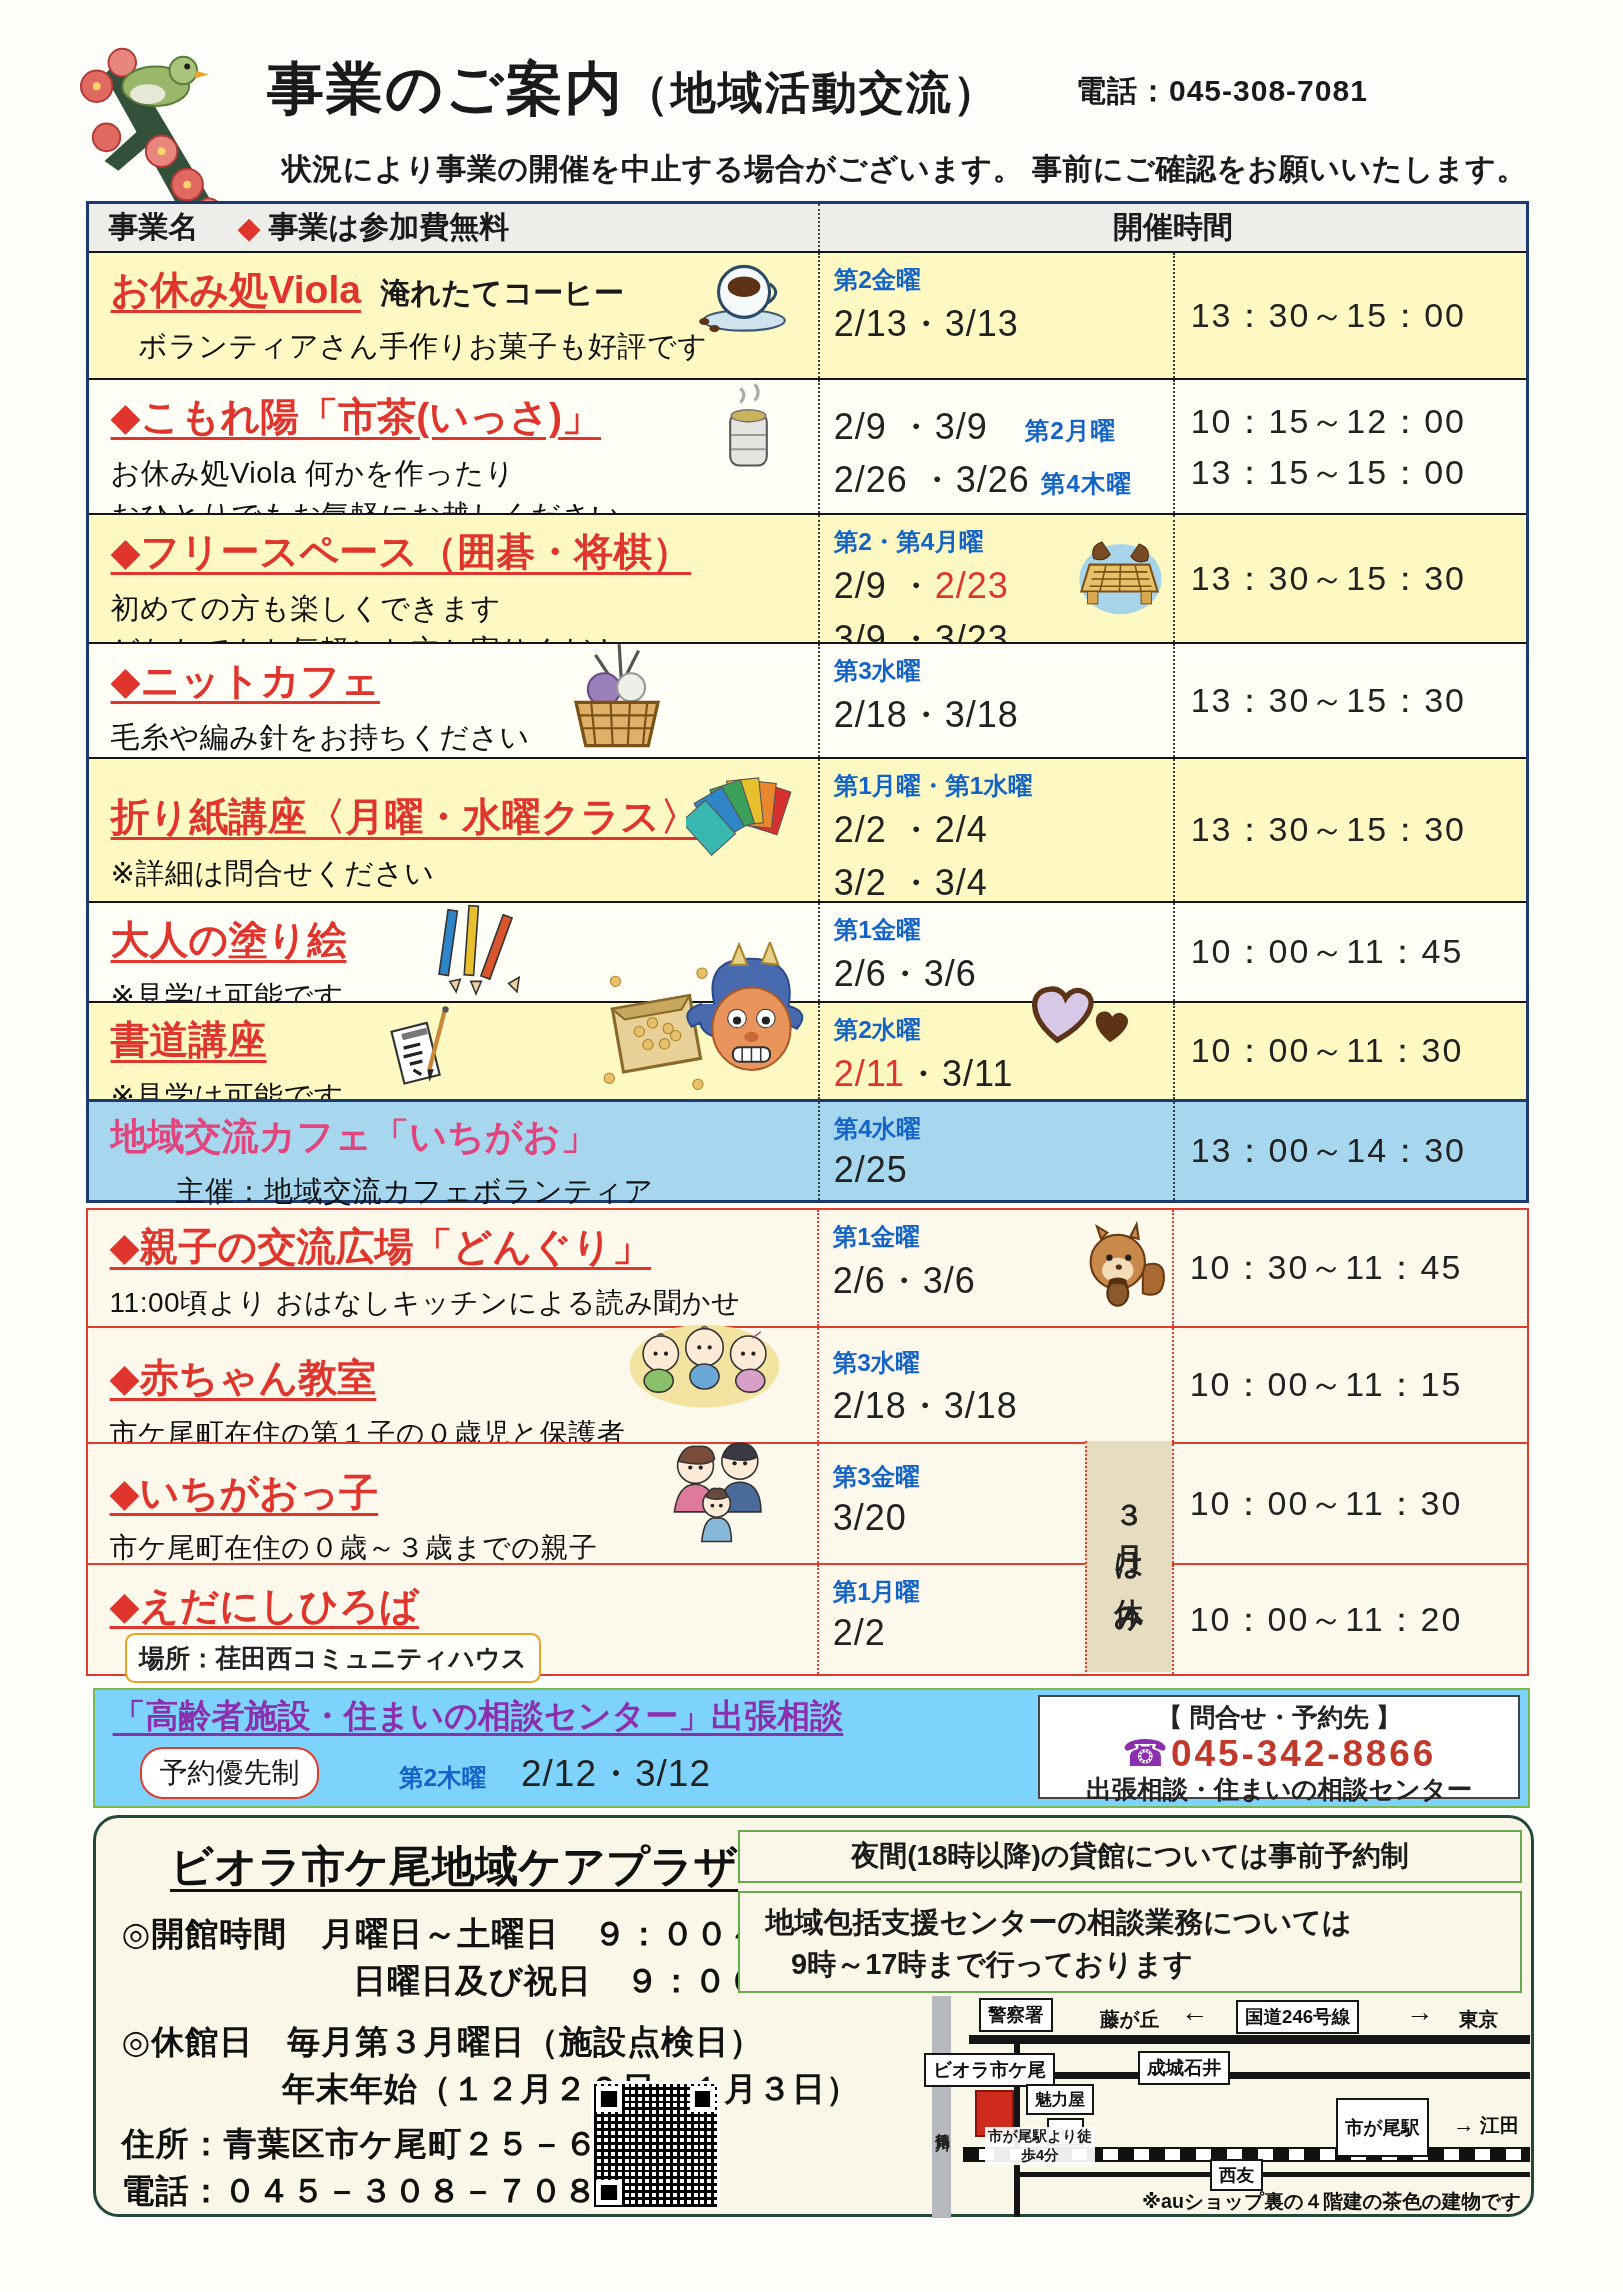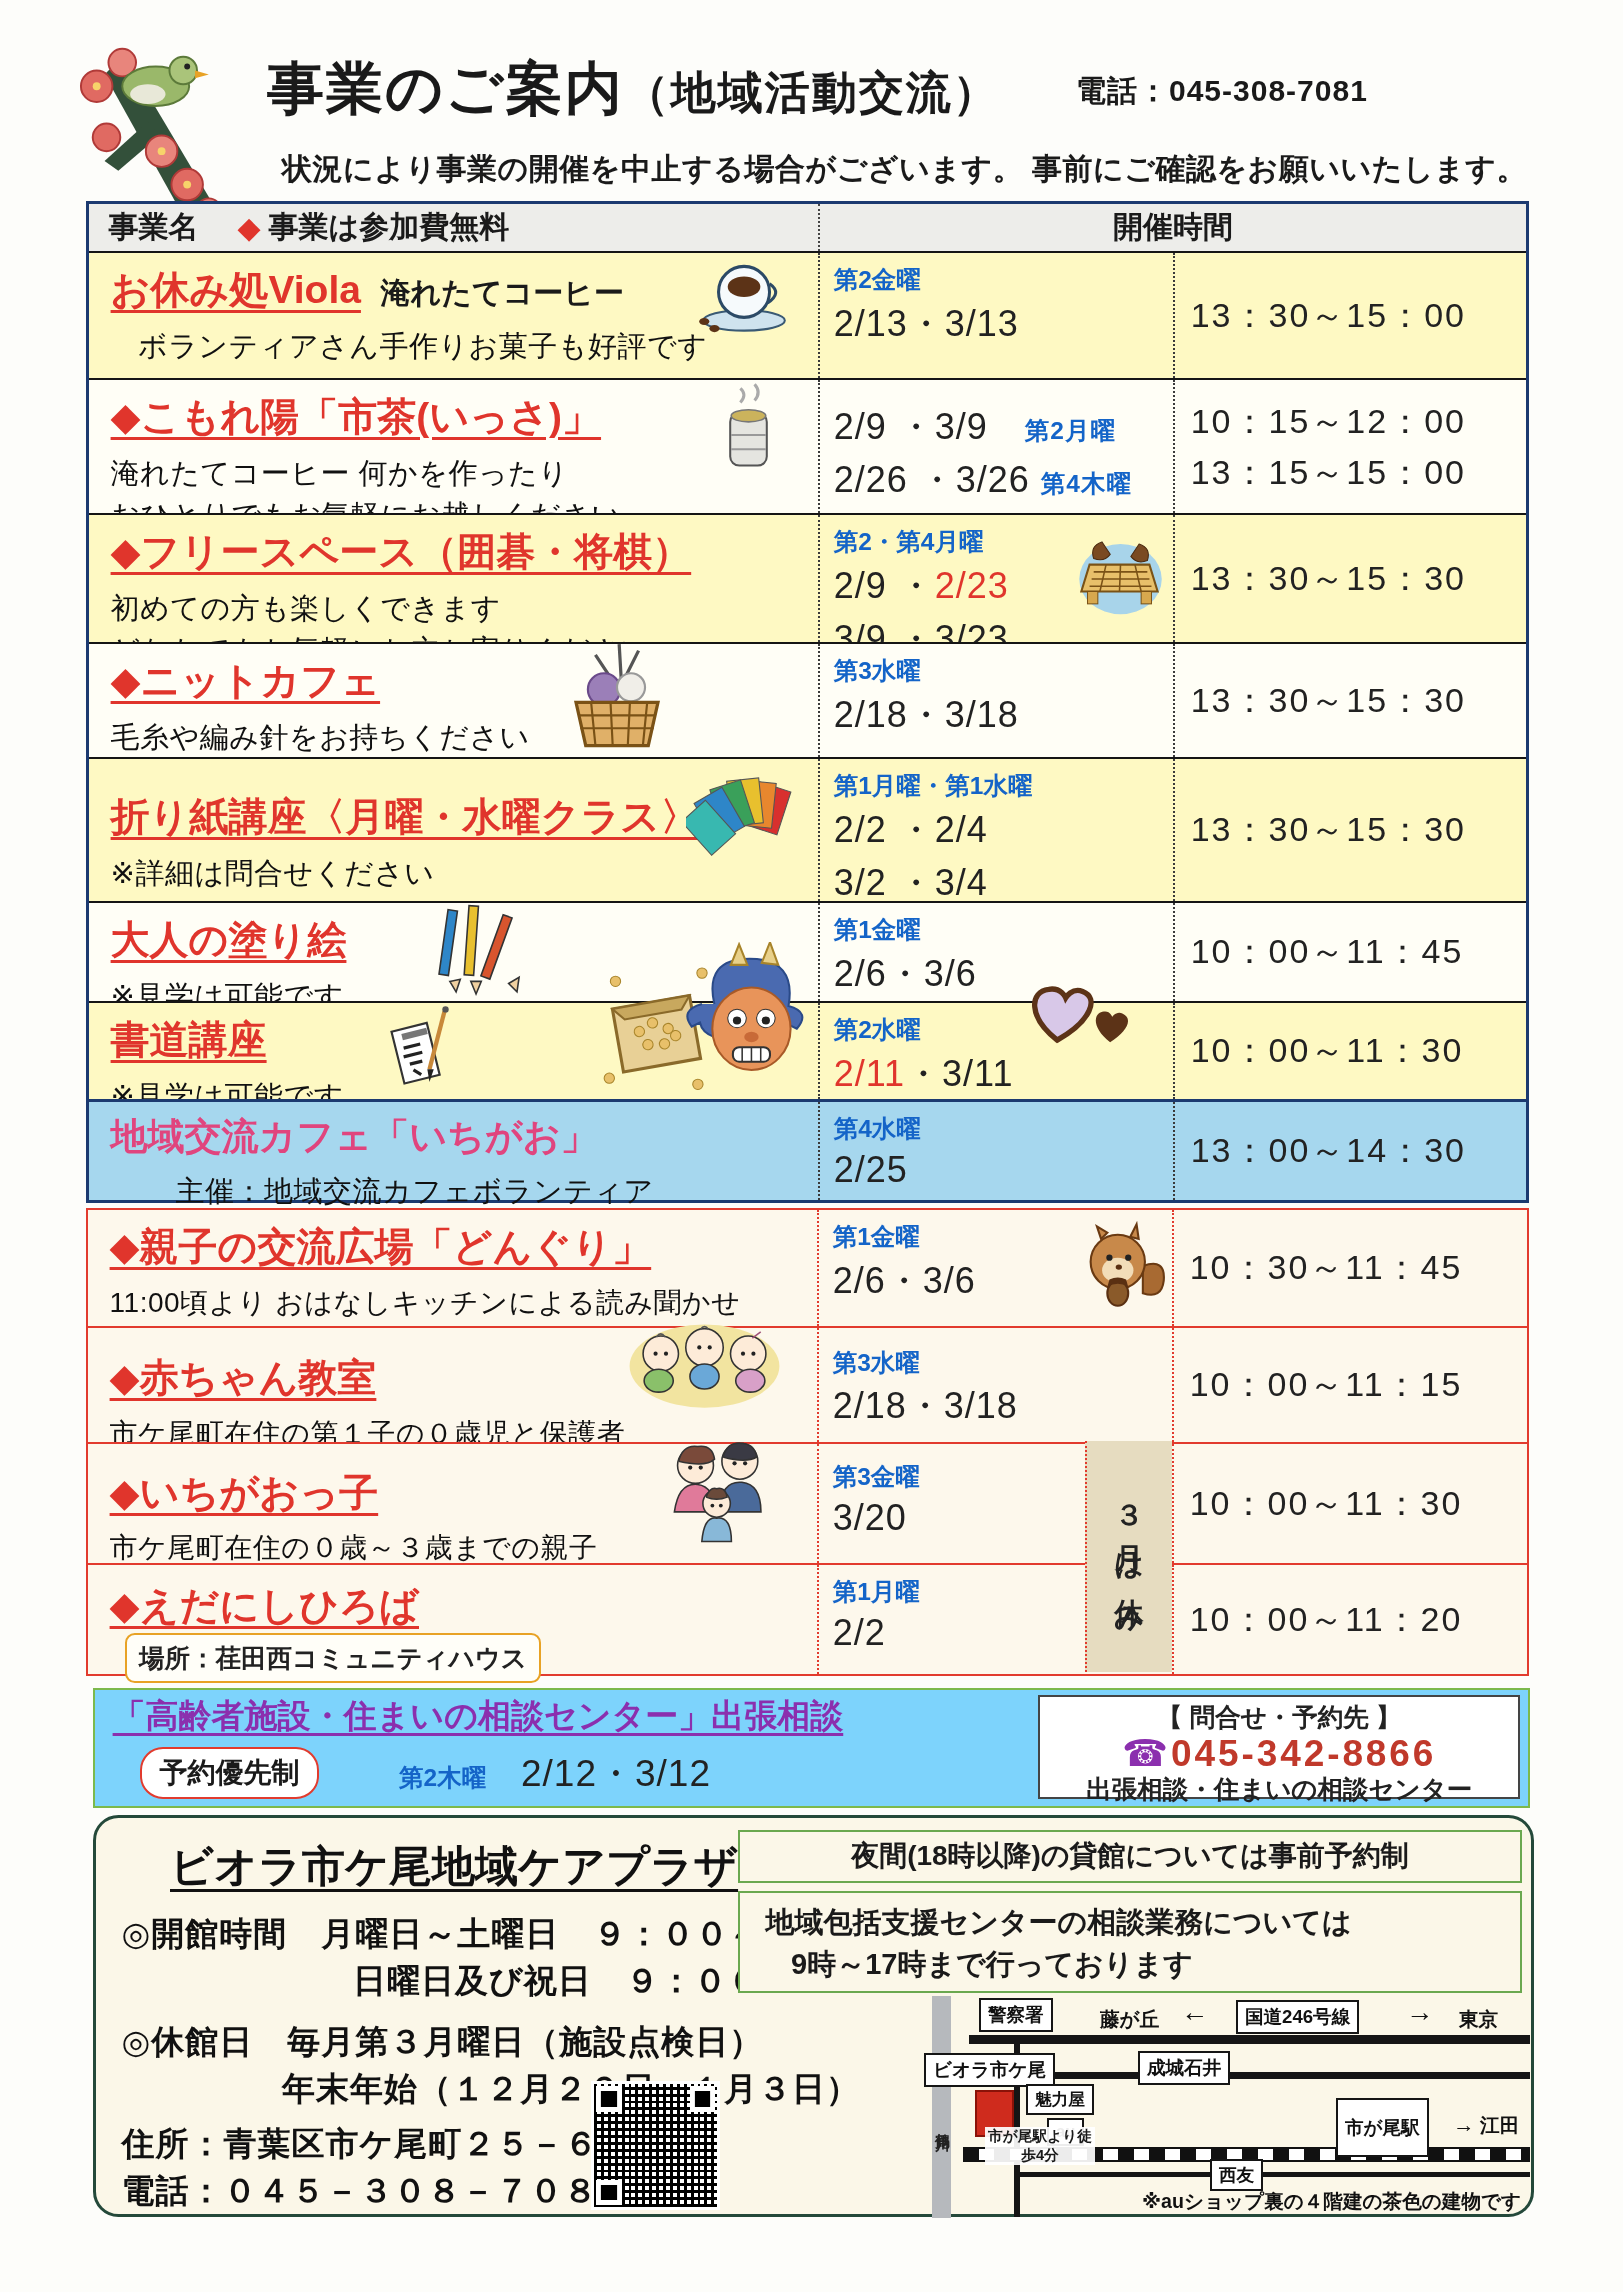--- a/index.html
+++ b/index.html
@@ -46,21 +46,21 @@
   .place-box{display:inline-block;margin-left:15.7px;background:#fffef8;border:2.9px solid #e8a225;border-radius:9.8px;
              font-size:25.5px;font-weight:bold;color:#222;padding:5.9px 11.8px;vertical-align:middle;text-decoration:none;}
   .march-strip{position:absolute;left:997px;top:231px;width:87px;height:231px;background:#e6dcc0;
                border-left:2.9px dotted #e23b2e;box-sizing:border-box;display:flex;align-items:center;justify-content:center;z-index:4;}
   .march-strip span{writing-mode:vertical-rl;text-orientation:upright;font-size:29px;font-weight:bold;letter-spacing:9.8px;color:#222;}
   
   .consult{position:absolute;left:93px;top:1688px;width:1437px;height:120px;background:#7dd3fc;border:2.9px solid #7cb94c;box-sizing:border-box;}
   .consult-title{position:absolute;left:17.6px;top:3.9px;font-size:33px;font-weight:bold;color:#8b2fae;
                  text-decoration:underline;text-decoration-thickness:2.9px;text-underline-offset:5.9px;white-space:nowrap;}
   .consult-badge{position:absolute;left:45px;top:57px;background:#fff;border:2.9px solid #e23b2e;border-radius:23px;
-                 font-size:28px;font-weight:bold;padding:4.9px 17.6px;}
+                 font-size:28px;font-weight:normal;padding:4.9px 17.6px;}
   .consult-lbl{position:absolute;left:304px;top:71px;font-size:24.5px;font-weight:bold;color:#1464c8;}
   .consult-dates{position:absolute;left:426px;top:59px;font-size:37px;color:#222;letter-spacing:1px;}
   .contact-box{position:absolute;right:7.8px;top:4.9px;width:482px;height:104px;background:#fff;border:2px solid #444;
                box-sizing:border-box;text-align:center;padding-top:2.9px;}
   .contact-heading{font-size:25.5px;font-weight:bold;color:#222;}
   .contact-phone{font-size:37px;font-weight:bold;color:#c0392b;letter-spacing:2.9px;line-height:1.0;}
   .contact-phone .tel-icon{color:#8b2fae;}
   .contact-name{font-size:25.5px;font-weight:bold;color:#222;}
   
   .footer{position:absolute;left:93px;top:1815px;width:1441px;height:402px;background:#fbf7e8;
@@ -160,21 +160,21 @@
         <div class="dt">2/13・3/13</div>
       </div>
       <div class="c3">
           <div class="tm">13：30～15：00</div>
         </div>
     </div>
 
     <div class="row bg-white" style="height:135px;">
       <div class="c1">
         <div><span class="rt">◆こもれ陽「市茶(いっさ)」</span></div>
-        <div class="rd">淹れたてコーヒー 何かを作ったり</div>
+        <div class="rd">お休み処Viola 何かを作ったり</div>
         <div class="rd" style="margin-top:2px;">おひとりでもお気軽にお越しください</div>
         <div class="icon" style="right:39px;top:2px;">
           <svg width="61" height="94" viewBox="0 0 60 92">
             <path d="M22 6 q7 6 0 14 M36 2 q7 8 0 16" stroke="#aaa" stroke-width="3" fill="none"></path>
             <rect x="12" y="30" width="36" height="52" rx="9" fill="#e5e5e0" stroke="#555" stroke-width="2"></rect>
             <ellipse cx="30" cy="33" rx="17" ry="6" fill="#cbb35c" stroke="#777" stroke-width="1.5"></ellipse>
             <path d="M13 52 h34 M13 66 h34" stroke="#999" stroke-width="2"></path>
           </svg>
         </div>
       </div>

